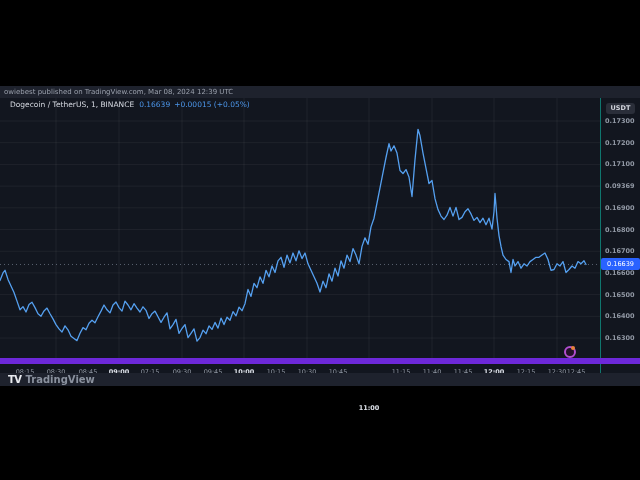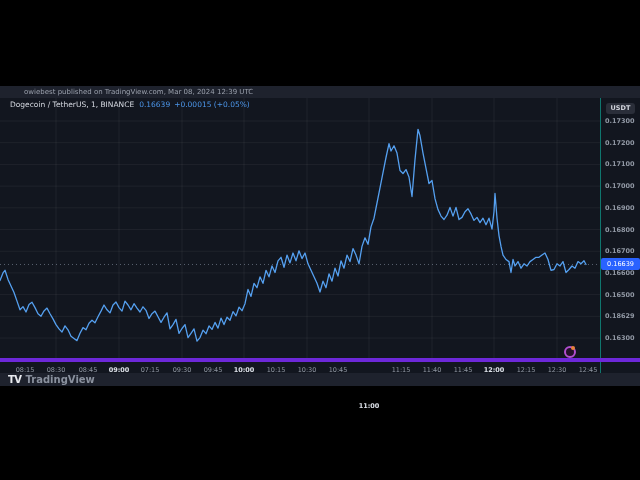--- a/index.html
+++ b/index.html
@@ -1,36 +1,36 @@
 <!DOCTYPE html>
 <html><head>
 <meta charset="utf-8">
 <style>
   html,body{margin:0;padding:0;}
   body{width:640px;height:480px;background:#000;position:relative;overflow:hidden;
        font-family:"DejaVu Sans","Liberation Sans",sans-serif;}
   .snapshot{position:absolute;left:0;top:86px;width:640px;height:300px;}
   .publish-bar{position:absolute;left:0;top:0;width:640px;height:12px;background:#1e222d;
-       color:#9aa0ac;font-size:7px;line-height:12px;padding-left:24px;box-sizing:border-box;
+       color:#9aa0ac;font-size:7px;line-height:12px;padding-left:4px;box-sizing:border-box;
        white-space:nowrap;}
   .chart-wrap{position:absolute;left:0;top:12px;width:640px;height:275px;background:#12161f;}
   .plot-svg{position:absolute;left:0;top:0;width:600px;height:260px;display:block;}
   .legend{position:absolute;left:10px;top:2px;font-size:7.5px;color:#d6dae2;white-space:nowrap;z-index:5;}
   .legend .val{color:#4c96ea;margin-left:5px;}
   .legend .chg{color:#4c96ea;margin-left:4px;}
   .price-panel{position:absolute;left:600px;top:0;width:40px;height:275px;
        border-left:1px solid #0f766e;box-sizing:border-box;}
   .currency-btn{position:absolute;left:5px;top:5px;width:29px;height:11px;background:#2a2e39;
        border:none;border-radius:3px;color:#d3d6de;font-size:6.5px;font-weight:bold;
        line-height:11px;text-align:center;padding:0;font-family:inherit;}
   .price-tick{position:absolute;left:4px;font-size:6.5px;color:#9198a4;white-space:nowrap;font-weight:bold;}
   .price-tag{position:absolute;left:0px;width:39px;height:12px;background:#2962ff;border-radius:2px;
        color:#fff;font-size:6.5px;line-height:12px;text-align:center;z-index:6;}
   .time-axis{position:absolute;left:0;top:260px;width:640px;height:15px;
-       border-top:4px solid #6d28d9;box-sizing:border-box;}
+       border-top:6px solid #6d28d9;box-sizing:border-box;}
   .time-tick{position:absolute;top:4px;transform:translateX(-50%);font-size:6.5px;color:#9198a4;white-space:nowrap;}
   .time-tick.bold{color:#dde1e9;font-weight:bold;}
   .badge{position:absolute;left:564px;top:248px;width:12px;height:12px;border-radius:50%;
        border:2px solid #b14ecf;box-sizing:border-box;background:#241029;}
   .badge::after{content:"";position:absolute;right:-1px;top:-2px;width:4px;height:4px;
        border-radius:50%;background:#e8833a;}
   .footer{position:absolute;left:0;top:287px;width:640px;height:13px;background:#1e222d;
        display:flex;align-items:center;padding-left:8px;box-sizing:border-box;}
   .tv-mark{color:#e8eaef;font-size:10px;font-weight:bold;letter-spacing:-0.5px;margin-right:4px;}
   .tv-text{color:#8a919e;font-size:10px;font-weight:bold;}
@@ -74,27 +74,27 @@
       <span>Dogecoin / TetherUS, 1, BINANCE</span><span class="val">0.16639</span><span class="chg">+0.00015 (+0.05%)</span>
     </div>
 
     <div class="badge"></div>
 
     <div class="price-panel" id="price-panel">
       <button class="currency-btn">USDT</button>
     <div class="price-tick" style="top: 19.005px;">0.17300</div>
         <div class="price-tick" style="top: 40.7078px;">0.17200</div>
         <div class="price-tick" style="top: 62.4107px;">0.17100</div>
-        <div class="price-tick" style="top: 84.1135px;">0.17000</div>
+        <div class="price-tick" style="top: 84.1135px;">0.09369</div>
         <div class="price-tick" style="top: 105.816px;">0.16900</div>
         <div class="price-tick" style="top: 127.519px;">0.16800</div>
         <div class="price-tick" style="top: 149.222px;">0.16700</div>
         <div class="price-tick" style="top: 170.925px;">0.16600</div>
         <div class="price-tick" style="top: 192.628px;">0.16500</div>
-        <div class="price-tick" style="top: 214.331px;">0.18629</div>
+        <div class="price-tick" style="top: 214.331px;">0.16400</div>
         <div class="price-tick" style="top: 236.033px;">0.16300</div>
         <div class="price-tag" style="top: 160.461px;">0.16639</div>
       </div>
 
     <div class="time-axis" id="time-axis">
         <div class="time-tick" style="left: 25px;">08:15</div>
         <div class="time-tick" style="left: 56px;">08:30</div>
         <div class="time-tick" style="left: 88px;">08:45</div>
         <div class="time-tick bold" style="left: 119px;">09:00</div>
         <div class="time-tick" style="left: 150px;">07:15</div>
@@ -104,21 +104,21 @@
         <div class="time-tick" style="left: 276px;">10:15</div>
         <div class="time-tick" style="left: 307px;">10:30</div>
         <div class="time-tick" style="left: 338px;">10:45</div>
         <div class="time-tick bold" style="left: 369px; margin-top: 36px;">11:00</div>
         <div class="time-tick" style="left: 401px;">11:15</div>
         <div class="time-tick" style="left: 432px;">11:40</div>
         <div class="time-tick" style="left: 463px;">11:45</div>
         <div class="time-tick bold" style="left: 494px;">12:00</div>
         <div class="time-tick" style="left: 526px;">12:15</div>
         <div class="time-tick" style="left: 557px;">12:30</div>
-        <div class="time-tick" style="left: 588px; text-decoration: underline;">12:45</div>
+        <div class="time-tick" style="left: 576px; text-decoration: underline;">12:45</div>
       </div>
   </div>
 
   <div class="footer">
     <span class="tv-mark">TV</span>
     <span class="tv-text">TradingView</span>
   </div>
 
 </div>
 

